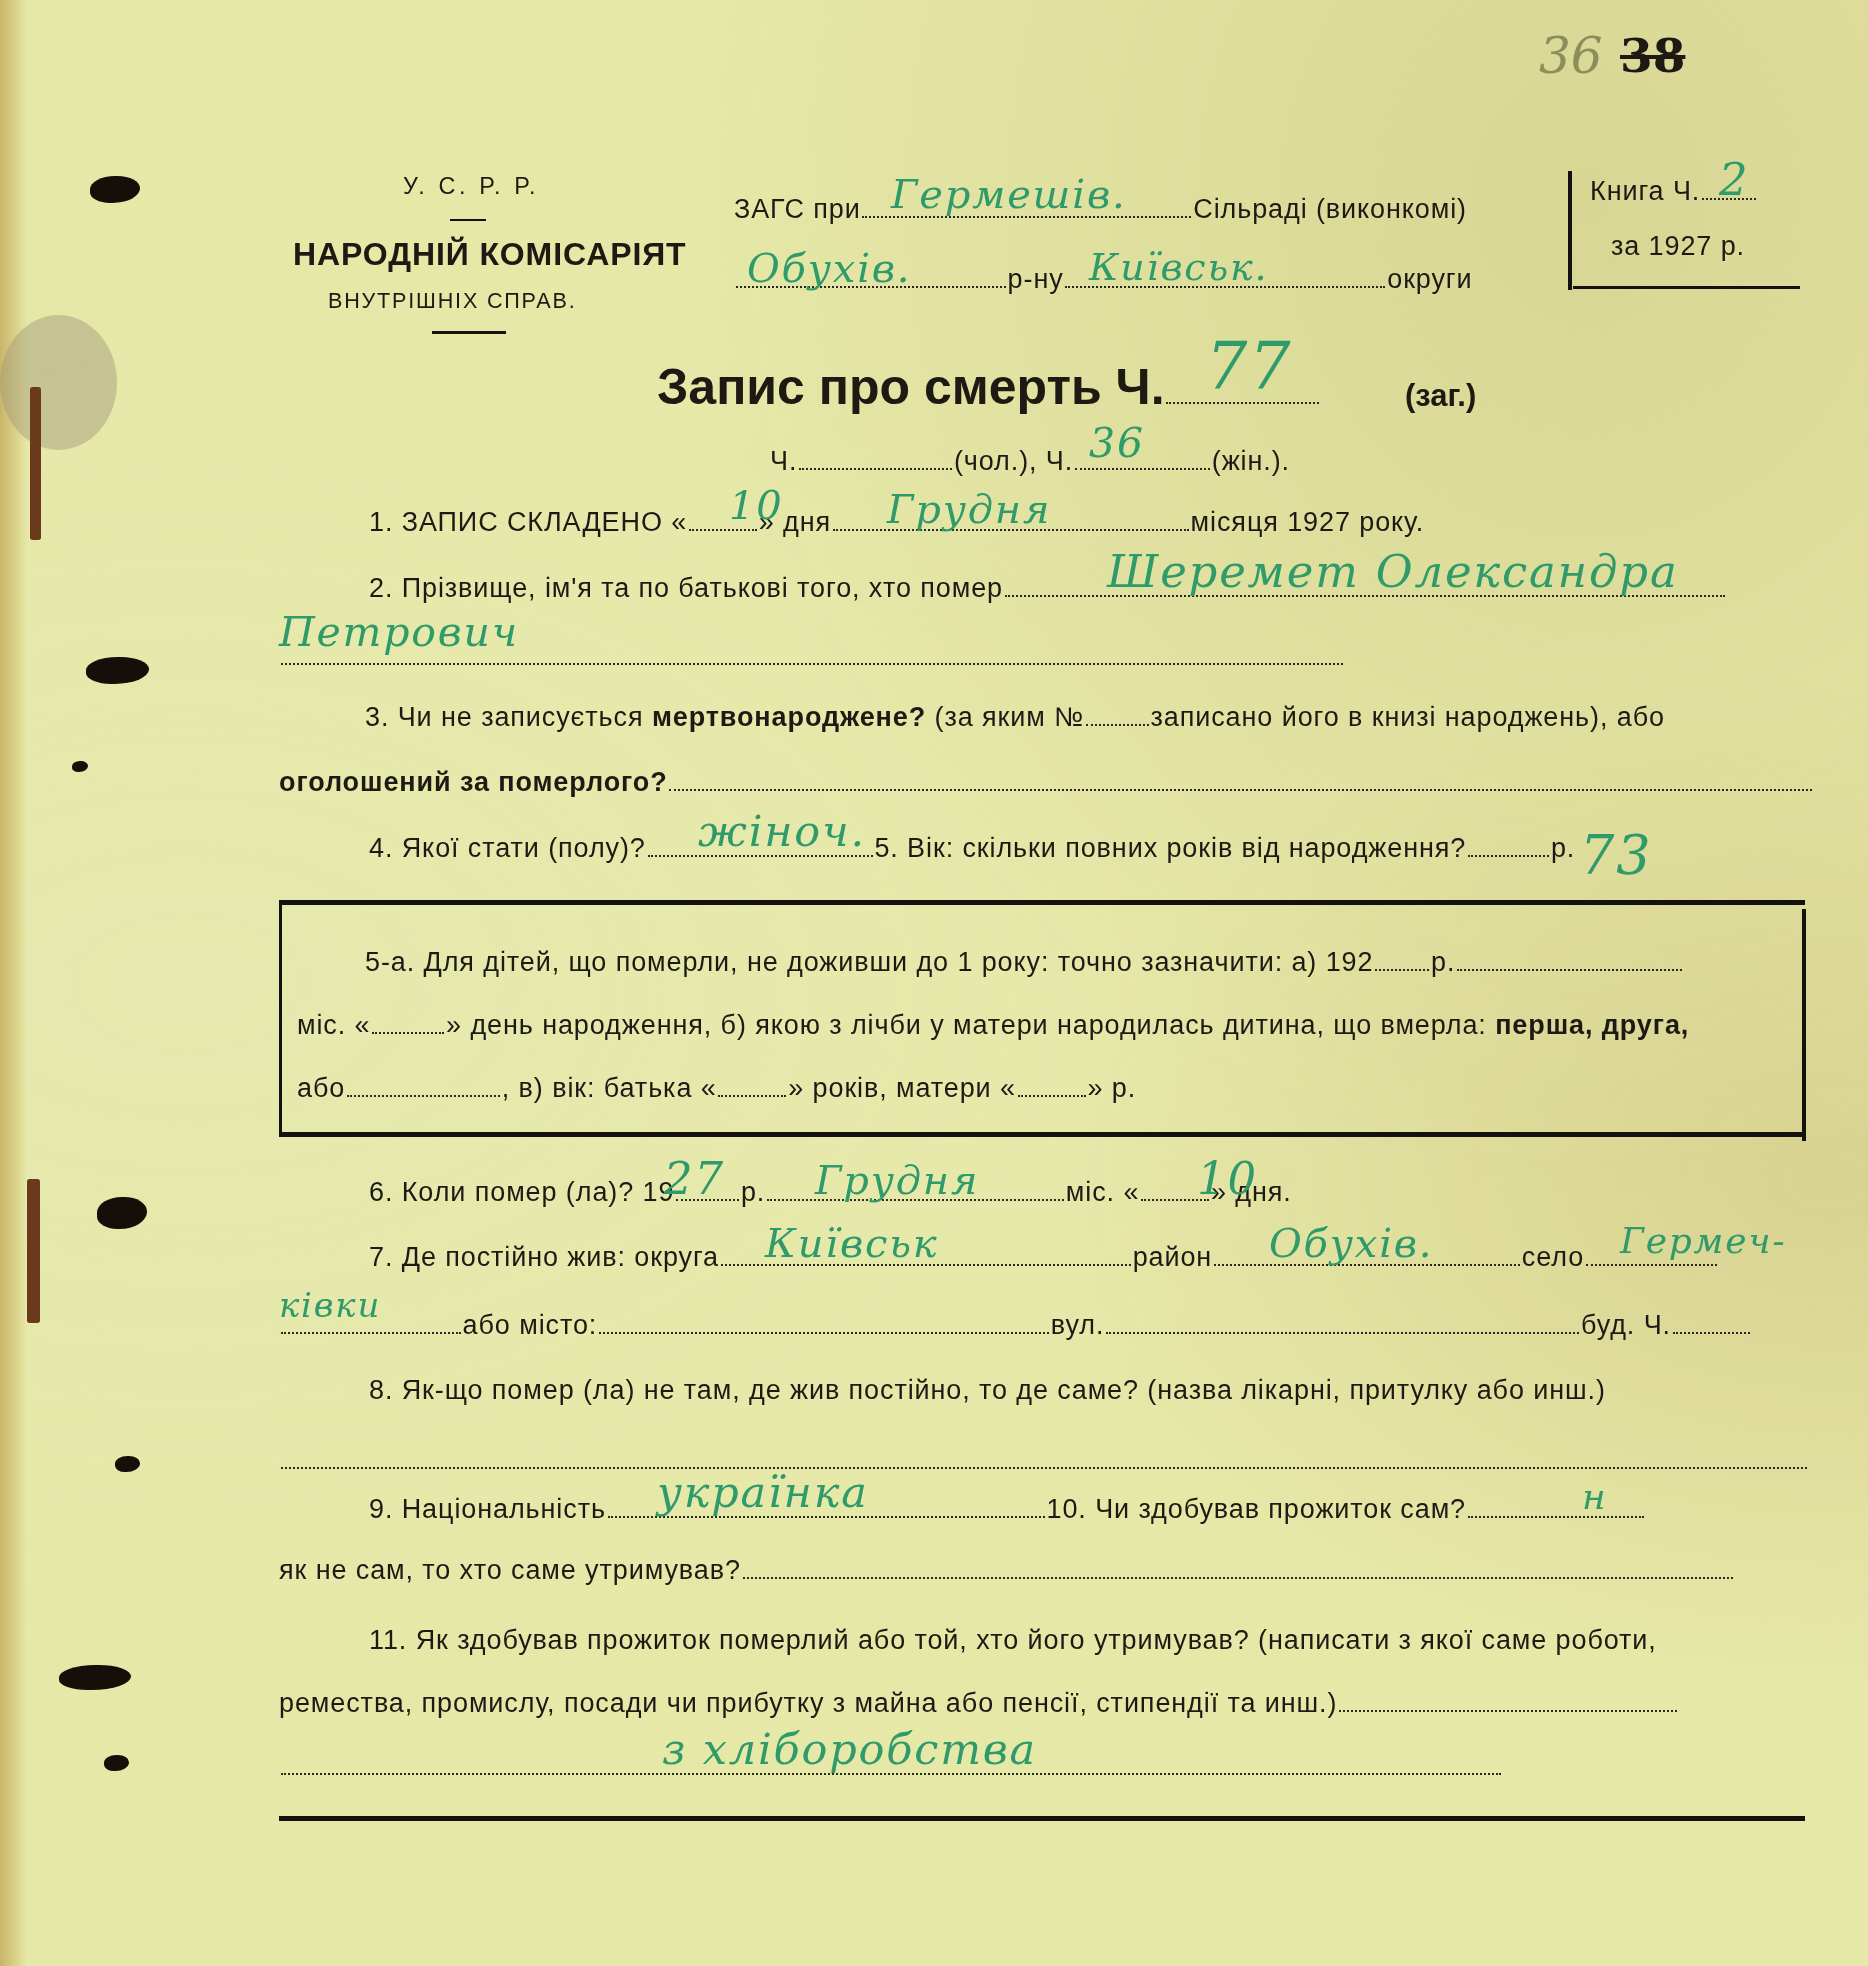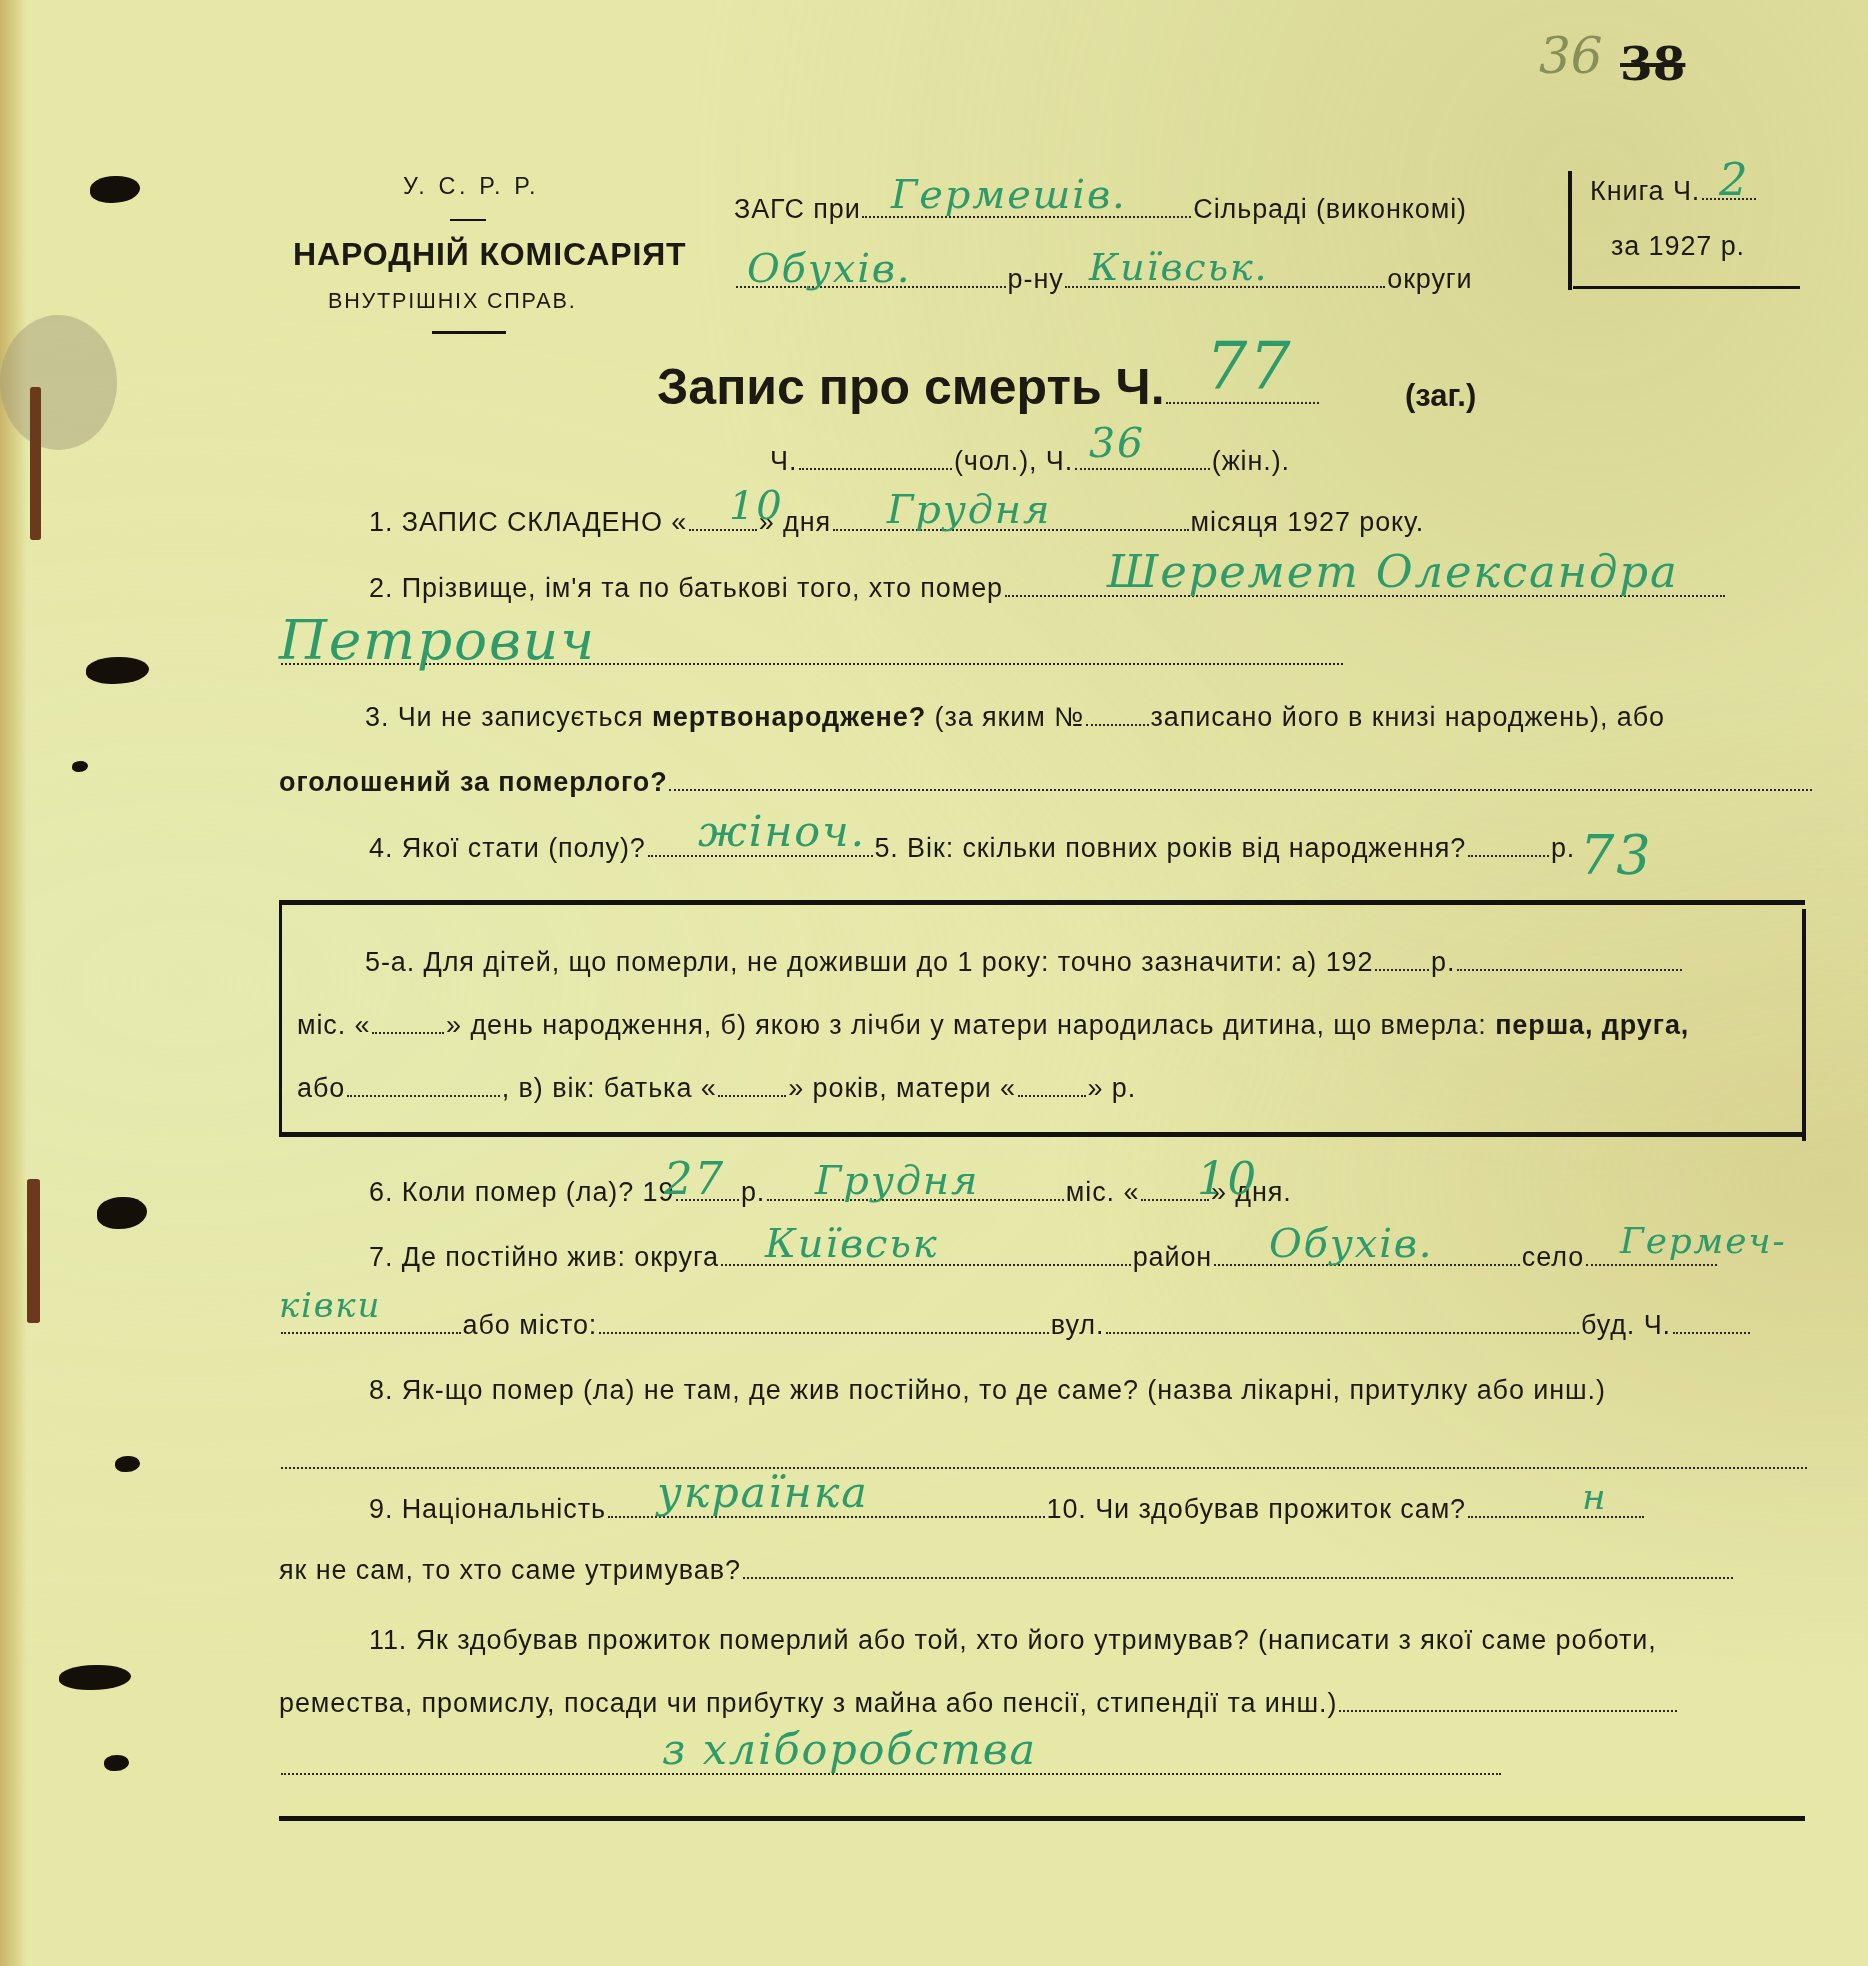--- a/index.html
+++ b/index.html
@@ -52,21 +52,21 @@
 <div class="rust" style="left:30px;top:387px;width:10.8px;height:153px;"></div>
 <div class="hole" style="left:86px;top:657px;width:63px;height:27px;"></div>
 <div class="hole" style="left:72px;top:761px;width:16px;height:10.8px;"></div>
 <div class="rust" style="left:27px;top:1179px;width:12.6px;height:144px;"></div>
 <div class="hole" style="left:97px;top:1197px;width:50px;height:31.5px;"></div>
 <div class="hole" style="left:115px;top:1456px;width:25px;height:16px;"></div>
 <div class="hole" style="left:59px;top:1665px;width:72px;height:25px;"></div>
 <div class="hole" style="left:104px;top:1755px;width:25px;height:16px;"></div>
 
 <div class="abs pencil" style="left:1539px;top:27px;">36</div>
-<div class="abs pagenum" style="left:1620px;top:36px;text-decoration:line-through;text-align:center;">38</div>
+<div class="abs pagenum" style="left:1620px;top:28px;text-decoration:line-through;text-align:center;">38</div>
 
 <div class="abs" style="left:403px;top:173px;font-size:23.4px;letter-spacing:3.6px;">У. С. Р. Р.</div>
 <div class="rule" style="left:450px;top:219px;width:36px;height:1.8px;"></div>
 <div class="abs bold" style="left:293px;top:236px;font-size:32px;letter-spacing:0.9px;">НАРОДНІЙ КОМІСАРІЯТ</div>
 <div class="abs" style="left:328px;top:288px;font-size:21.6px;letter-spacing:1.8px;">ВНУТРІШНІХ СПРАВ.</div>
 <div class="rule" style="left:432px;top:331px;width:74px;height:2.7px;"></div>
 
 <div class="row" style="left:734px;top:194px;">
   <span>ЗАГС при</span><span class="dots" style="width:329px;"></span><span>Сільраді (виконкомі)</span>
 </div>
@@ -100,21 +100,21 @@
   <span>1. ЗАПИС СКЛАДЕНО «</span><span class="dots" style="width:68px;"></span><span>» дня</span><span class="dots" style="width:356px;"></span><span>місяця 1927 року.</span>
 </div>
 <div class="hand" style="left:729px;top:482px;font-size:40px;">10</div>
 <div class="hand" style="left:887px;top:486px;font-size:40px;">Грудня</div>
 
 <div class="row" style="left:369px;top:573px;">
   <span>2. Прізвище, ім'я та по батькові того, хто помер</span><span class="dots" style="width:720px;"></span>
 </div>
 <div class="hand" style="left:1107px;top:545px;font-size:45px;">Шеремет Олександра</div>
 <div class="row" style="left:279px;top:641px;"><span class="dots" style="width:1062px;"></span></div>
-<div class="hand" style="left:279px;top:608px;font-size:55px;">Петрович</div>
+<div class="hand" style="left:279px;top:608px;font-size:41px;">Петрович</div>
 
 <div class="row" style="left:365px;top:702px;">
   <span>3. Чи не записується</span>
   <span class="bold">мертвонароджене?</span>
   <span>(за яким №</span><span class="dots" style="width:63px;"></span><span>записано його в книзі народжень), або</span>
 </div>
 <div class="row" style="left:279px;top:767px;">
   <span class="bold">оголошений за померлого?</span><span class="dots" style="width:1143px;"></span>
 </div>
 

